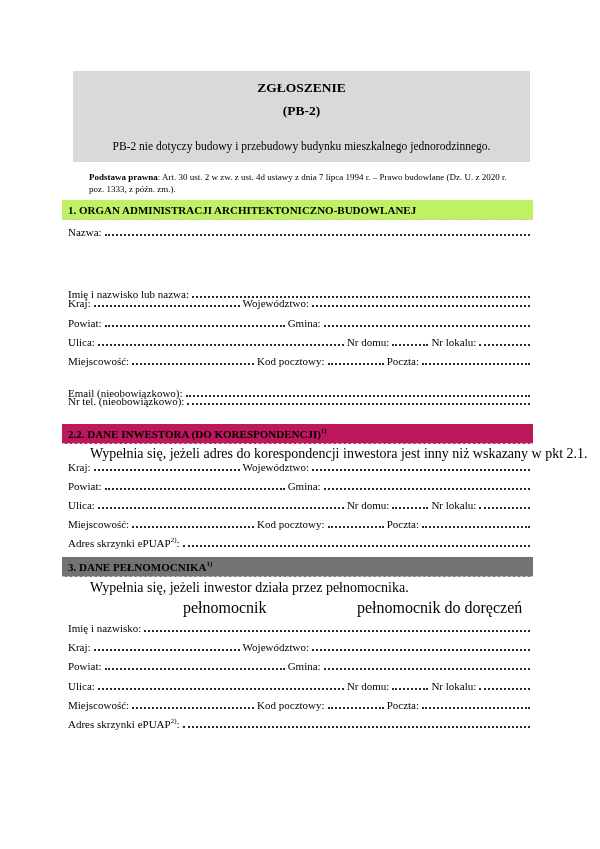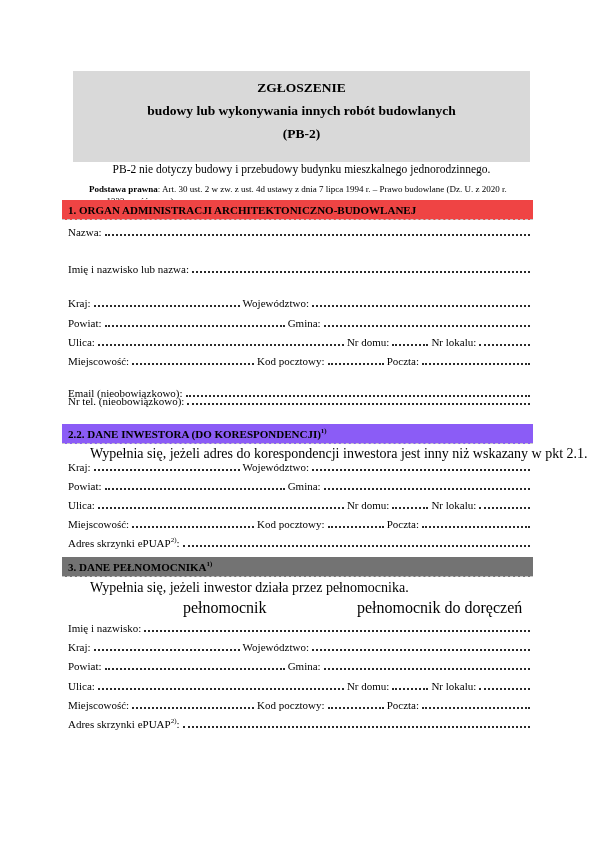--- a/index.html
+++ b/index.html
@@ -7,21 +7,21 @@
     position:relative; width:600px; height:849px; background:#ffffff;
     font-family:"Liberation Serif", serif; color:#000; overflow:hidden;
   }
   .title-box {
     position:absolute; left:73px; top:71px; width:457px; height:91px;
     box-sizing:border-box; text-align:center; padding-top:8px;
   }
   .t-bold { font-weight:bold; font-size:13.5px; line-height:17px; margin-bottom:6px; }
   .t-code { margin-bottom:20px; }
   .t-note { font-size:11.5px; line-height:15px; }
-  .legal { position:absolute; left:89px; top:172px; width:447px; font-size:9px; line-height:11.5px;margin-top:12px; }
+  .legal { position:absolute; left:89px; top:172px; width:447px; font-size:9px; line-height:11.5px; }
   .legal-line2 { display:block; }
   .bar {
     position:absolute; left:62px; width:471px; height:20px; box-sizing:border-box;
     font-weight:bold; font-size:11px; line-height:20px; padding-left:6px;
     border-bottom:1px dashed #c9c9c9;
   }
   sup { font-size:7px; line-height:0; }
   .row {
     position:absolute; left:68px; width:465px; height:16px;
     display:flex; align-items:flex-end; font-size:11px;
@@ -38,40 +38,39 @@
   .note { position:absolute; left:90px; font-size:14px; white-space:nowrap; }
   .colhead { position:absolute; font-size:16px; }
 </style>
 </head>
 <body>
 
 <div class="sheet">
 
   <div class="title-box" style="background: rgb(217, 217, 217);">
     <div class="t-bold">ZGŁOSZENIE</div>
-    <div class="t-bold">budowy lub wykonywania innych robót budowlanych</div>
     <div class="t-bold t-code">(PB-2)</div>
     <div class="t-note">PB-2 nie dotyczy budowy i przebudowy budynku mieszkalnego jednorodzinnego.</div>
   </div>
 
   <div class="legal">
     <b>Podstawa prawna</b><span>: Art. 30 ust. 2 w zw. z ust. 4d ustawy z dnia 7 lipca 1994 r. – Prawo budowlane (Dz. U. z 2020 r.</span>
     <span class="legal-line2">poz. 1333, z późn. zm.).</span>
   </div>
 
-  <div class="bar" style="top: 200px; background: #ef4444;">
+  <div class="bar" style="top: 200px; background: #bef264;">
     <span>1. ORGAN ADMINISTRACJI ARCHITEKTONICZNO-BUDOWLANEJ</span>
   </div>
   <div class="row" style="top:223px">
     <span class="lbl">Nazwa:</span>
     <span class="dots grow"></span>
   </div>
 
 
-  <div class="row" style="top:260px">
+  <div class="row" style="top:285px">
     <span class="lbl">Imię i nazwisko lub nazwa:</span>
     <span class="dots grow"></span>
   </div>
   <div class="row" style="top:294px">
     <span class="lbl">Kraj:</span>
     <span class="dots w-kraj"></span>
     <span class="lbl">Województwo:</span>
     <span class="dots grow"></span>
   </div>
   <div class="row" style="top:314px">
@@ -98,21 +97,21 @@
   </div>
   <div class="row" style="top:384px">
     <span class="lbl">Email (nieobowiązkowo):</span>
     <span class="dots grow"></span>
   </div>
   <div class="row" style="top:392px">
     <span class="lbl">Nr tel. (nieobowiązkowo):</span>
     <span class="dots grow"></span>
   </div>
 
-  <div class="bar" style="top: 424px; background: #8b5cf6;">
+  <div class="bar" style="top: 424px; background: #be185d;">
     <span>2.2. DANE INWESTORA (DO KORESPONDENCJI)</span><sup>1)</sup>
   </div>
   <div class="note" style="top:446px">Wypełnia się, jeżeli adres do korespondencji inwestora jest inny niż wskazany w pkt 2.1.</div>
 
   <div class="row" style="top:458px">
     <span class="lbl">Kraj:</span>
     <span class="dots w-kraj"></span>
     <span class="lbl">Województwo:</span>
     <span class="dots grow"></span>
   </div>

